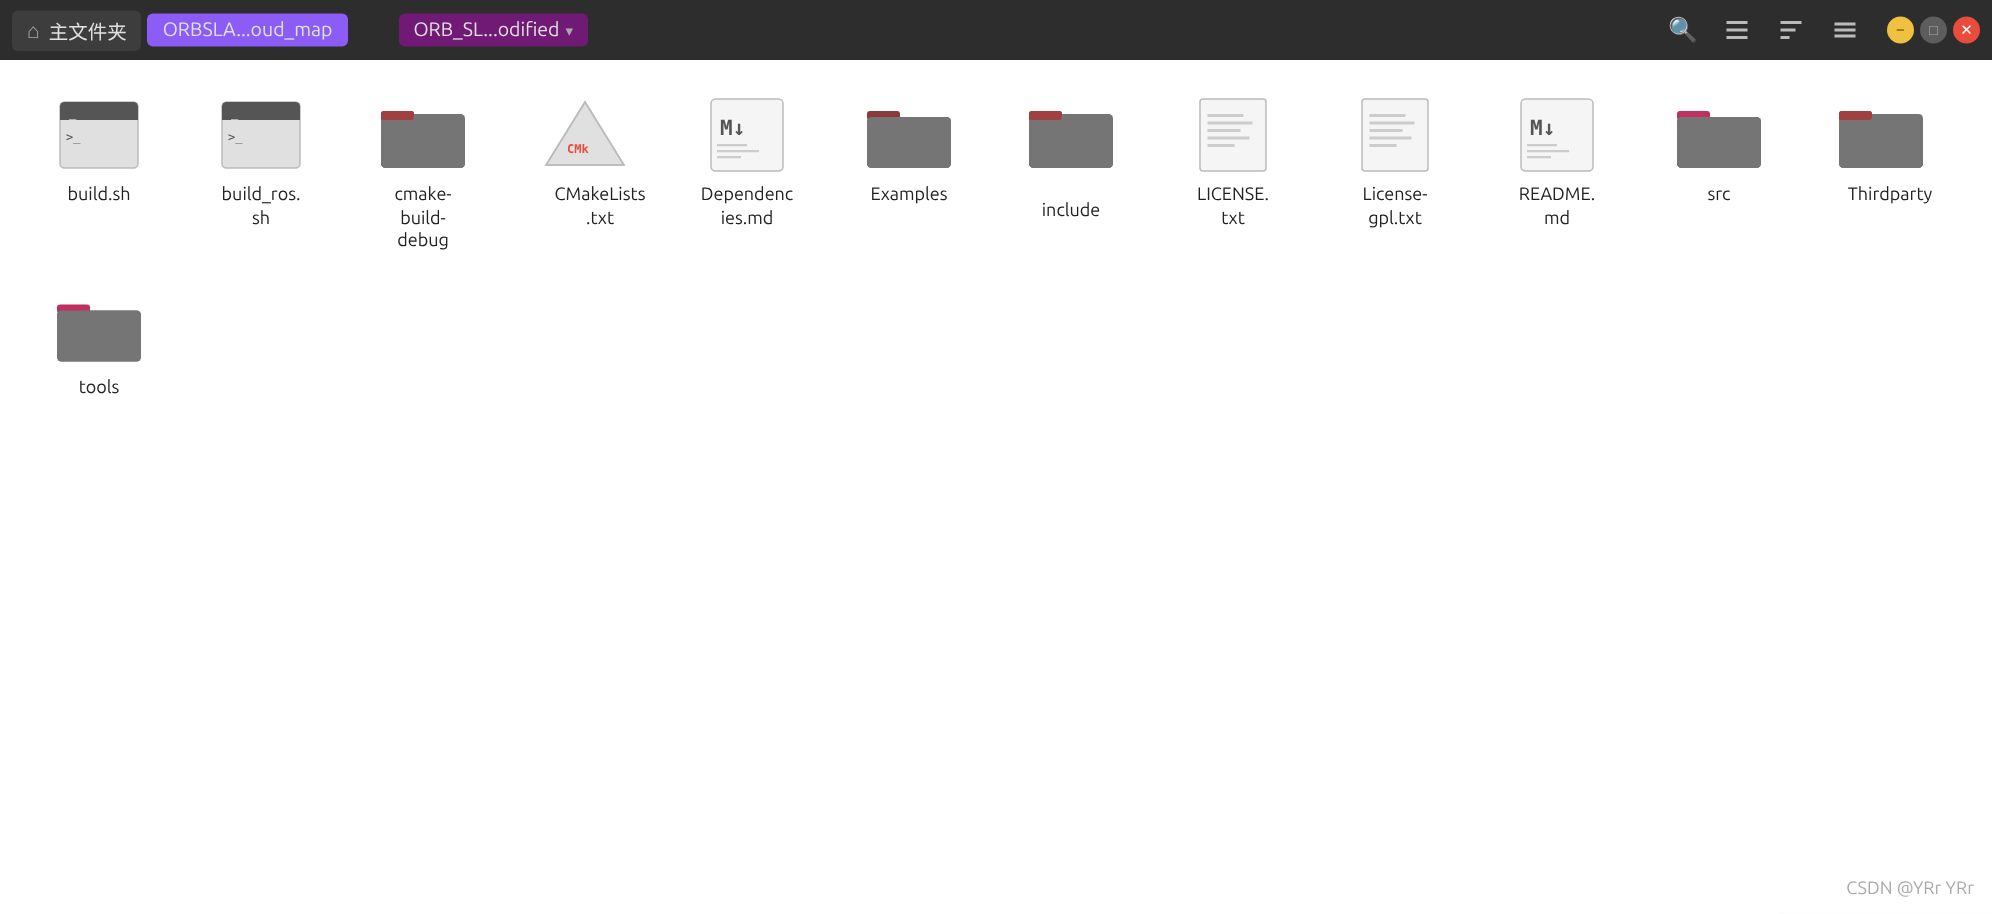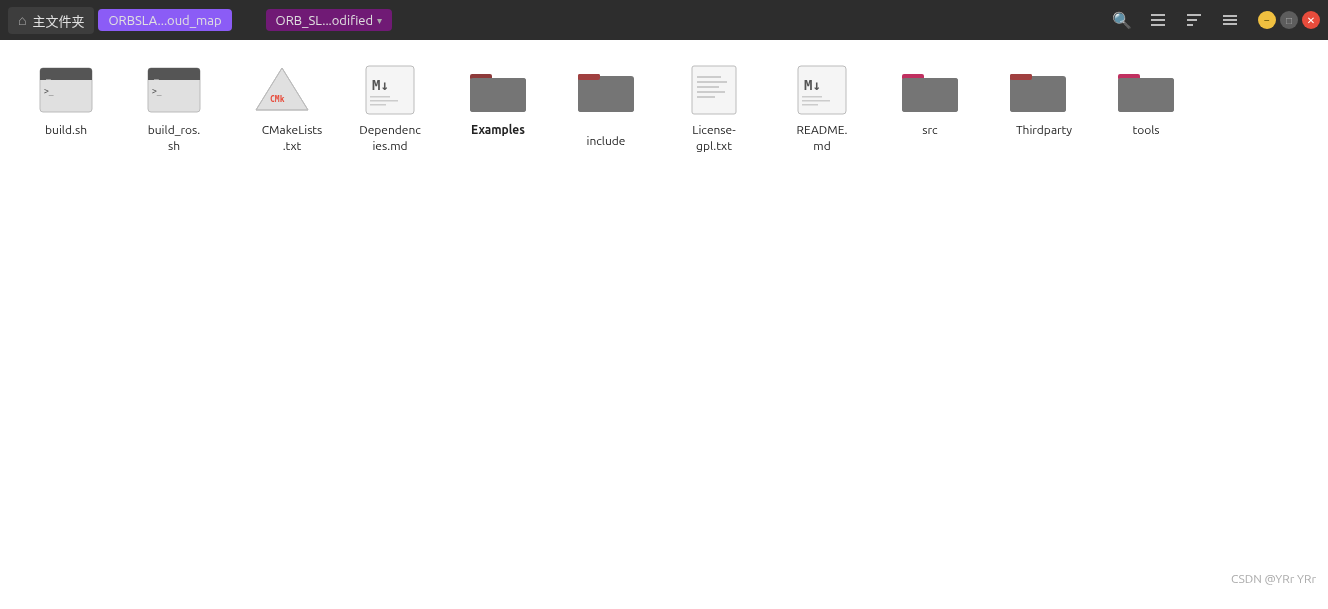--- a/index.html
+++ b/index.html
@@ -144,21 +144,21 @@
       font-size: 12px;
       color: #222;
       text-align: center;
       line-height: 1.3;
       word-break: break-word;
       max-width: 90px;
     }
 
     .watermark {
       position: absolute;
-      bottom: 24px;
+      bottom: 10px;
       right: 12px;
       font-size: 12px;
       color: #aaa;
       margin-top: 28px;
     }
   </style>
 </head>
 <body>
 
 <div class="titlebar">
@@ -223,20 +223,31 @@
     <rect x="4" y="4" width="52" height="12" rx="3" fill="#555"></rect>
     <rect x="4" y="12" width="52" height="4" fill="#555"></rect>
     <text x="10" y="14" font-size="8" fill="#fff" font-family="monospace">_</text>
     <text x="8" y="30" font-size="8" fill="#555" font-family="monospace">&gt;_</text>
   </svg></div>
         <div class="file-label" style="white-space: pre-line;">build_ros.
 sh</div>
       </div>
       <div class="file-item">
         <div class="file-icon"><svg viewBox="0 0 60 52" width="60" height="52" xmlns="http://www.w3.org/2000/svg">
+    <rect x="2" y="12" width="56" height="36" rx="3" fill="#757575"></rect>
+    <rect x="2" y="10" width="22" height="8" rx="2" fill="#8d3a3a"></rect>
+    <rect x="2" y="14" width="56" height="34" rx="3" fill="#757575"></rect>
+    <rect x="2" y="10" width="22" height="6" rx="2" fill="#a04040"></rect>
+  </svg></div>
+        <div class="file-label" style="white-space: pre-line;">cmake-
+build-
+debug</div>
+      </div>
+      <div class="file-item">
+        <div class="file-icon"><svg viewBox="0 0 60 52" width="60" height="52" xmlns="http://www.w3.org/2000/svg">
     <polygon points="30,4 56,46 4,46" fill="#e0e0e0" stroke="#bbb" stroke-width="1"></polygon>
     <polygon points="30,4 56,46 4,46" fill="none" stroke="#bbb" stroke-width="1"></polygon>
     <text x="18" y="38" font-size="8" fill="#e74c3c" font-family="monospace" font-weight="bold">CMk</text>
   </svg></div>
         <div class="file-label" style="white-space: pre-line; margin-left: 20px;">CMakeLists
 .txt</div>
       </div>
       <div class="file-item">
         <div class="file-icon"><svg viewBox="0 0 60 52" width="60" height="52" xmlns="http://www.w3.org/2000/svg">
     <rect x="6" y="2" width="48" height="48" rx="3" fill="#f5f5f5" stroke="#bbb" stroke-width="1"></rect>
@@ -247,40 +258,52 @@
   </svg></div>
         <div class="file-label" style="white-space: pre-line;">Dependenc
 ies.md</div>
       </div>
       <div class="file-item">
         <div class="file-icon"><svg viewBox="0 0 60 52" width="60" height="52" xmlns="http://www.w3.org/2000/svg">
     <rect x="2" y="14" width="56" height="34" rx="3" fill="#757575"></rect>
     <rect x="2" y="10" width="22" height="6" rx="2" fill="#8d3a3a"></rect>
     <rect x="2" y="14" width="56" height="34" rx="3" fill="#757575"></rect>
   </svg></div>
-        <div class="file-label" style="white-space: pre-line; font-weight: bold;">Examples</div>
+        <div class="file-label" style="white-space: pre-line;">Examples</div>
       </div>
       <div class="file-item">
         <div class="file-icon"><svg viewBox="0 0 60 52" width="60" height="52" xmlns="http://www.w3.org/2000/svg">
     <rect x="2" y="12" width="56" height="36" rx="3" fill="#757575"></rect>
     <rect x="2" y="10" width="22" height="8" rx="2" fill="#8d3a3a"></rect>
     <rect x="2" y="14" width="56" height="34" rx="3" fill="#757575"></rect>
     <rect x="2" y="10" width="22" height="6" rx="2" fill="#a04040"></rect>
   </svg></div>
         <div class="file-label" style="white-space: pre-line; margin-top: 11px;">include</div>
       </div>
       <div class="file-item">
         <div class="file-icon"><svg viewBox="0 0 60 52" width="60" height="52" xmlns="http://www.w3.org/2000/svg">
     <rect x="8" y="2" width="44" height="48" rx="2" fill="#f5f5f5" stroke="#bbb" stroke-width="1"></rect>
     <rect x="13" y="12" width="24" height="2" fill="#ccc"></rect>
     <rect x="13" y="17" width="30" height="2" fill="#ccc"></rect>
     <rect x="13" y="22" width="22" height="2" fill="#ccc"></rect>
     <rect x="13" y="27" width="28" height="2" fill="#ccc"></rect>
     <rect x="13" y="32" width="18" height="2" fill="#ccc"></rect>
   </svg></div>
+        <div class="file-label" style="white-space: pre-line;">LICENSE.
+txt</div>
+      </div>
+      <div class="file-item">
+        <div class="file-icon"><svg viewBox="0 0 60 52" width="60" height="52" xmlns="http://www.w3.org/2000/svg">
+    <rect x="8" y="2" width="44" height="48" rx="2" fill="#f5f5f5" stroke="#bbb" stroke-width="1"></rect>
+    <rect x="13" y="12" width="24" height="2" fill="#ccc"></rect>
+    <rect x="13" y="17" width="30" height="2" fill="#ccc"></rect>
+    <rect x="13" y="22" width="22" height="2" fill="#ccc"></rect>
+    <rect x="13" y="27" width="28" height="2" fill="#ccc"></rect>
+    <rect x="13" y="32" width="18" height="2" fill="#ccc"></rect>
+  </svg></div>
         <div class="file-label" style="white-space: pre-line;">License-
 gpl.txt</div>
       </div>
       <div class="file-item">
         <div class="file-icon"><svg viewBox="0 0 60 52" width="60" height="52" xmlns="http://www.w3.org/2000/svg">
     <rect x="6" y="2" width="48" height="48" rx="3" fill="#f5f5f5" stroke="#bbb" stroke-width="1"></rect>
     <text x="12" y="26" font-size="14" fill="#555" font-family="monospace" font-weight="bold">M↓</text>
     <rect x="10" y="32" width="20" height="1.5" fill="#ccc"></rect>
     <rect x="10" y="36" width="28" height="1.5" fill="#ccc"></rect>
     <rect x="10" y="40" width="16" height="1.5" fill="#ccc"></rect>

